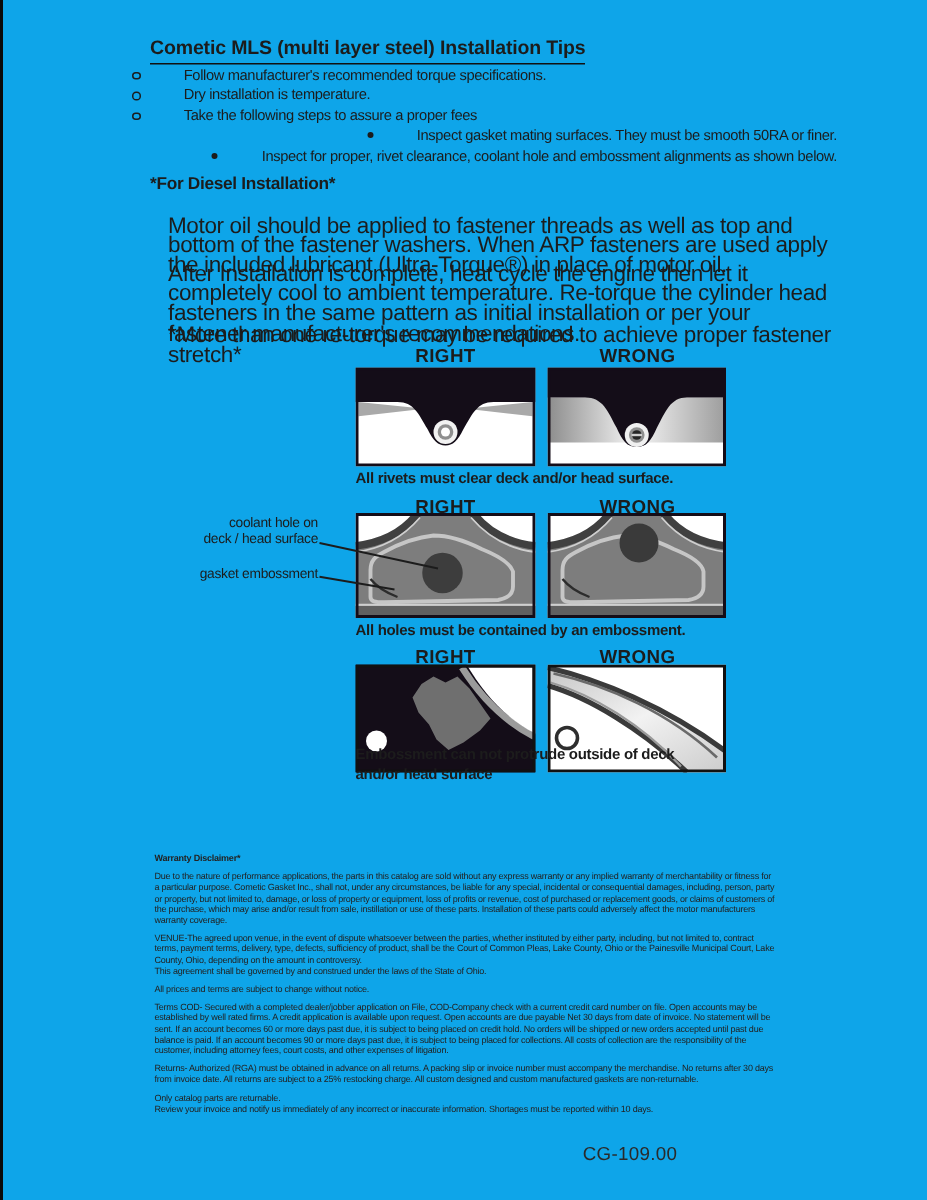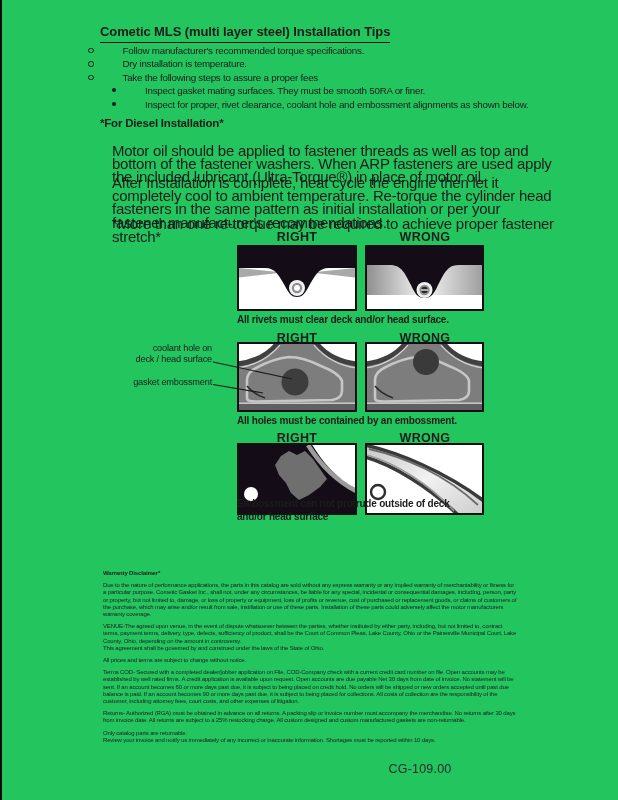--- a/index.html
+++ b/index.html
@@ -1,29 +1,29 @@
 <!DOCTYPE html>
 <html><head>
 <meta charset="utf-8">
 <style>
   html,body{margin:0;padding:0;background:#e8e8e8;}
   .page{
-    position:relative;width:618px;height:800px;background:#22c55e;
+    position:relative;width:618px;height:800px;background:#0ea5e9;
     font-family:"Liberation Sans","DejaVu Sans",sans-serif;color:#1c1c1c;
     overflow:hidden;margin:0 auto;
   }
   .edge{position:absolute;left:0;top:0;width:2px;height:800px;background:#0a0a0a;}
   .title{
     position:absolute;left:100px;top:24px;margin:0;
     font-size:13px;font-weight:700;letter-spacing:-0.1px;
     border-bottom:1.6px solid #111;padding-bottom:2.5px;display:inline-block;
   }
   .tips{position:absolute;left:88px;top:44px;margin:0;padding:0;list-style:none;width:470px;}
   .tips li{display:flex;align-items:flex-start;line-height:13.4px;font-size:9.8px;letter-spacing:-0.25px;gap:25px;}
-  .tips li.sub{padding-left:24px;}
+  .tips li.sub{padding-left:24px;justify-content:flex-end;}
   .mk1{flex:0 0 auto;width:3.5px;height:3.5px;border:1px solid #1c1c1c;border-radius:50%;margin:3.8px 4px 0 0;}
   .mk2{flex:0 0 auto;width:4px;height:4px;background:#1c1c1c;border-radius:50%;margin:4.2px 4px 0 0;}
   .h2{position:absolute;left:100px;margin:0;font-size:11.5px;font-weight:700;letter-spacing:-0.2px;}
   .para{position:absolute;left:100px;width:444px;margin:12px;font-size:15px;line-height:13.2px;letter-spacing:-0.25px;}
   .dg-h{position:absolute;width:80px;text-align:center;font-size:12.5px;font-weight:700;letter-spacing:0.3px;}
   .panel{position:absolute;line-height:0;}
   .caption{position:absolute;font-size:10px;font-weight:700;letter-spacing:-0.2px;line-height:12.6px;white-space:nowrap;}
   .caption.wrap{white-space:normal;width:218px;}
   .dg-label{position:absolute;font-size:9.2px;line-height:10.6px;letter-spacing:-0.2px;text-align:right;width:100px;}
   .leaders{position:absolute;left:100px;top:335px;z-index:5;pointer-events:none;}

